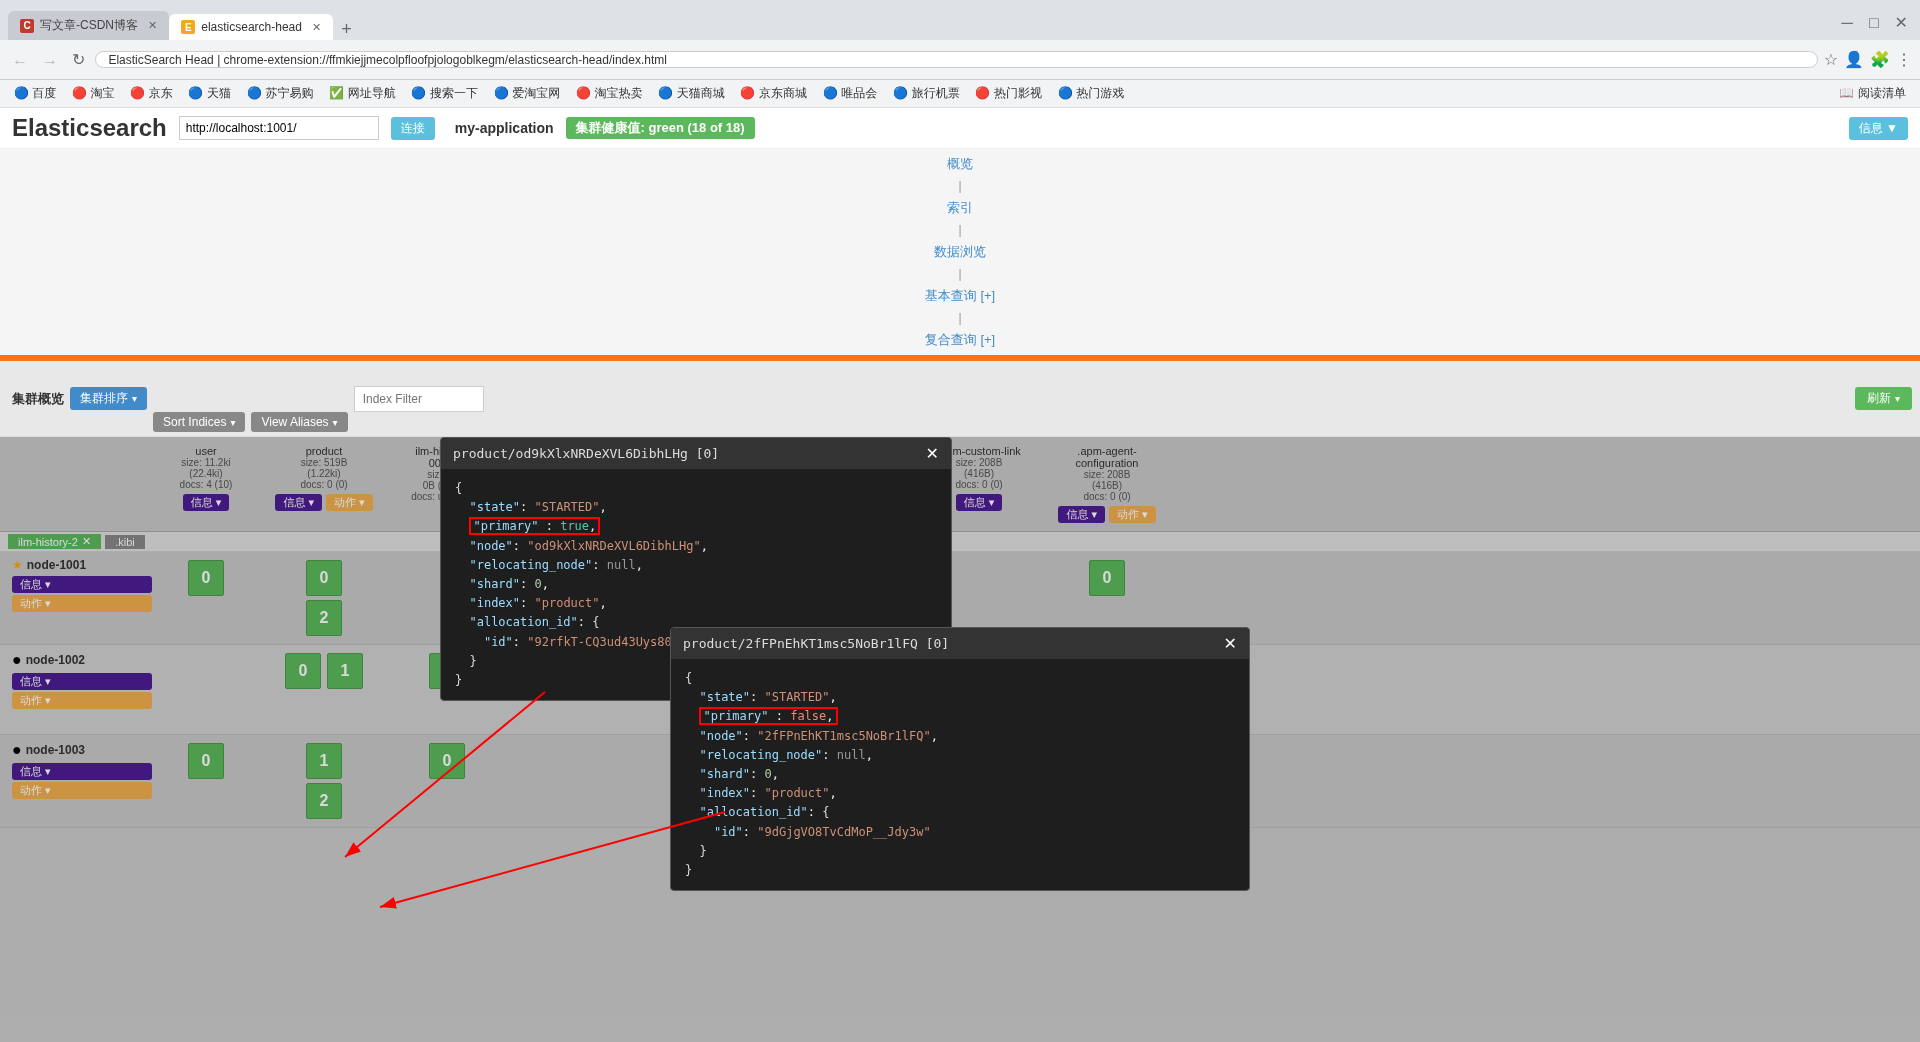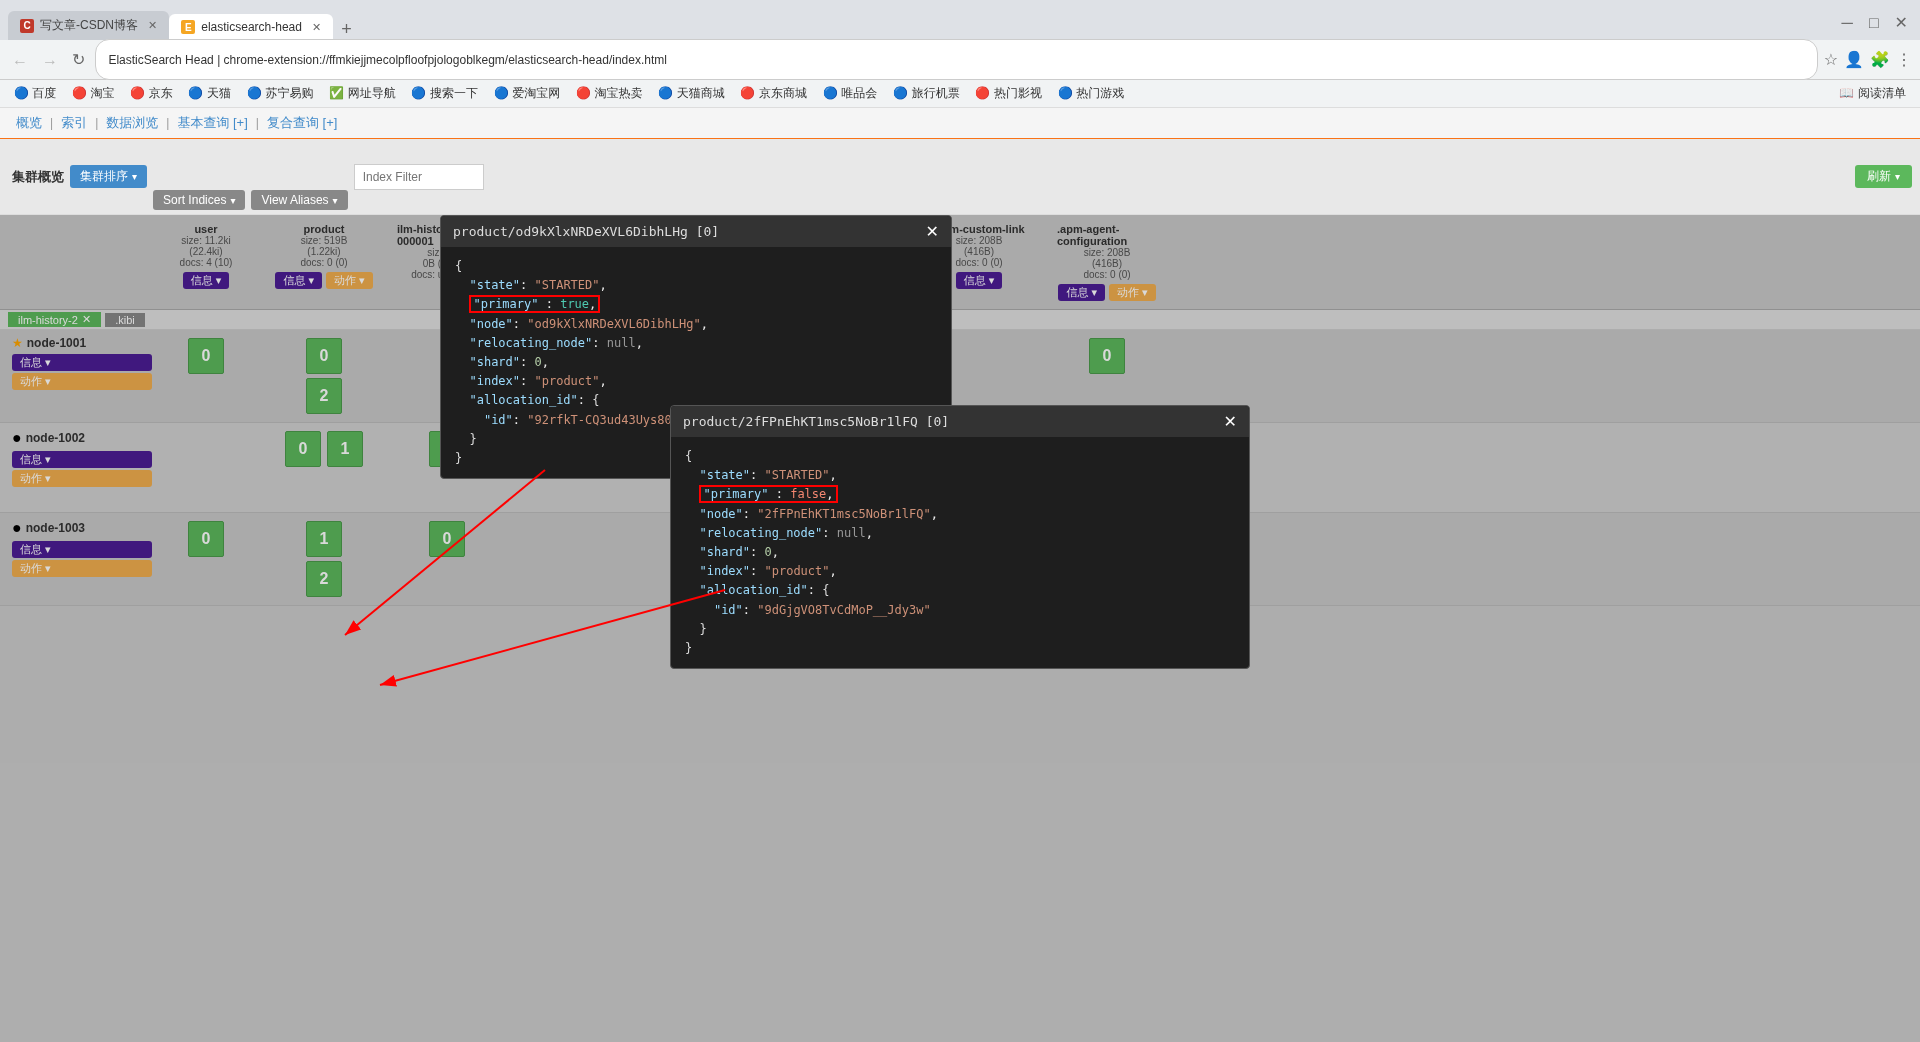--- a/index.html
+++ b/index.html
@@ -7,40 +7,40 @@
     .tab-bar { display: flex; align-items: flex-end; padding: 8px 8px 0; background: #dee1e6; height: 40px; }
     .tab { display: flex; align-items: center; padding: 6px 12px; border-radius: 6px 6px 0 0; font-size: 12px; max-width: 200px; gap: 6px; cursor: pointer; }
     .tab.inactive { background: #c8ccd2; color: #444; }
     .tab.active { background: #fff; color: #333; }
     .tab-favicon { width: 14px; height: 14px; border-radius: 2px; display: inline-block; }
     .tab-close { color: #666; font-size: 11px; margin-left: 4px; cursor: pointer; }
     .tab-new { background: none; border: none; font-size: 18px; color: #666; cursor: pointer; padding: 0 8px; }
     .browser-controls { background: #f1f3f4; display: flex; align-items: center; padding: 4px 8px; gap: 6px; height: 40px; border-bottom: 1px solid #ccc; }
     .nav-btn { background: none; border: none; cursor: pointer; color: #666; font-size: 16px; padding: 4px; }
     .nav-btn.disabled { color: #bbb; }
-    .address-bar { flex: 1; height: 41px; border: 1px solid #ccc; border-radius: 14px; padding: 0 12px; font-size: 12px; background: #fff; color: #333; }
+    .address-bar { flex: 1; height: 17px; border: 1px solid #ccc; border-radius: 14px; padding: 0 12px; font-size: 12px; background: #fff; color: #333; }
     .browser-actions { display: flex; gap: 6px; align-items: center; }
     .browser-action-btn { background: none; border: none; cursor: pointer; font-size: 16px; color: #666; }
 
     
     .bookmarks-bar { background: #f1f3f4; display: flex; align-items: center; padding: 2px 8px; gap: 4px; height: 28px; border-bottom: 1px solid #ddd; font-size: 12px; overflow: hidden; }
     .bookmark-item { display: flex; align-items: center; gap: 3px; cursor: pointer; padding: 2px 6px; border-radius: 3px; white-space: nowrap; color: #333; }
 
     
     .app { background: #fff; width: 100%; }
     .app-header { background: #fff; padding: 6px 12px; display: flex; align-items: center; gap: 12px; border-bottom: 1px solid #eee; }
     .app-title { font-size: 24px; font-weight: bold; color: #333; }
     .app-url-input { width: 200px; height: 24px; border: 1px solid #ccc; padding: 0 6px; font-size: 12px; }
     .connect-btn { background: #5bc0de; color: #fff; border: none; padding: 3px 10px; cursor: pointer; border-radius: 3px; font-size: 12px; }
     .cluster-name { font-size: 14px; color: #333; font-weight: bold; margin-left: 8px; }
     .cluster-status { background: #5cb85c; color: #fff; padding: 2px 10px; border-radius: 3px; font-size: 13px; font-weight: bold; }
     .header-right { margin-left: auto; }
 
     
-    .nav-bar { background: #f5f5f5; padding: 4px 12px; display: flex; align-items: center; gap: 4px; border-bottom: 1px solid #f97316; }
+    .nav-bar { background: #f5f5f5; padding: 4px 12px; display: flex; align-items: center; gap: 4px; border-bottom: 6px solid #f97316; flex-direction: column; }
     .nav-item { color: #428bca; cursor: pointer; font-size: 13px; padding: 2px 4px; }
     .nav-separator { color: #999; }
 
     
     .toolbar { background: #e8e8e8; padding: 4px 12px; display: flex; align-items: center; gap: 6px; border-bottom: 1px solid #ddd; position: relative; }
     .toolbar-label { font-size: 13px; font-weight: bold; color: #333; }
     .dropdown-btn { background: #5cb85c; color: #fff; border: none; padding: 3px 10px; cursor: pointer; border-radius: 3px; font-size: 12px; display: flex; align-items: center; gap: 4px; }
     .dropdown-btn.blue { background: #428bca; }
     .dropdown-btn.gray { background: #888; margin-top: 47px; }
     .dropdown-caret { font-size: 10px; }
@@ -51,21 +51,21 @@
     .node-col { width: 140px; min-width: 140px; display: flex; flex-direction: column; }
     .node-name { font-weight: bold; font-size: 12px; color: #333; }
     .node-star { color: orange; margin-right: 4px; }
     .info-action-btns { display: flex; flex-direction: column; gap: 2px; margin-top: 4px; }
     .small-btn { font-size: 11px; padding: 1px 8px; border: none; border-radius: 3px; cursor: pointer; color: #fff; display: flex; align-items: center; gap: 3px; }
     .small-btn.teal { background: #4c1d95; }
     .small-btn.orange { background: #f0ad4e; }
 
     
     .index-col { min-width: 100px; display: flex; flex-direction: column; align-items: center; margin: 0 4px; }
-    .index-name { font-size: 11px; font-weight: bold; color: #333; max-width: 100px; word-break: break-word; }
+    .index-name { font-size: 11px; font-weight: normal; color: #333; text-align: center; max-width: 100px; word-break: break-word; }
     .index-meta { font-size: 10px; color: #555; text-align: center; }
 
     .shard-box { width: 36px; height: 36px; background: #5cb85c; color: #fff; display: flex; align-items: center; justify-content: center; font-size: 16px; font-weight: bold; border: 1px solid #4a9a4a; cursor: pointer; border-radius: 2px; margin: 2px; }
 
     
     .index-header-btns { display: flex; gap: 4px; margin-top: 4px; }
 
     
     .modal-overlay { position: absolute; top: 0; left: 0; width: 100%; height: 100%; background: rgba(0,0,0,0.3); z-index: 10; }
     .modal { position: absolute; background: #1e1e1e; border: 1px solid #555; border-radius: 4px; color: #eee; font-family: monospace; font-size: 12px; z-index: 20; }
@@ -145,20 +145,30 @@
     <span class="bookmark-item">🔵 唯品会</span>
     <span class="bookmark-item">🔵 旅行机票</span>
     <span class="bookmark-item">🔴 热门影视</span>
     <span class="bookmark-item">🔵 热门游戏</span>
     <span class="bookmark-item" style="margin-left:auto;">📖 阅读清单</span>
   </div>
 </div>
 
 <div class="app">
 
+  <div class="app-header">
+    <span class="app-title">Elasticsearch</span>
+    <input class="app-url-input" type="text" value="http://localhost:1001/" style="">
+    <button class="connect-btn">连接</button>
+    <span class="cluster-name">my-application</span>
+    <span class="cluster-status">集群健康值: green (18 of 18)</span>
+    <div class="header-right">
+      <button class="connect-btn" style="background:#5bc0de;">信息 ▼</button>
+    </div>
+  </div>
 
   <div class="nav-bar">
     <span class="nav-item">概览</span>
     <span class="nav-separator">|</span>
     <span class="nav-item">索引</span>
     <span class="nav-separator">|</span>
     <span class="nav-item">数据浏览</span>
     <span class="nav-separator">|</span>
     <span class="nav-item">基本查询 [+]</span>
     <span class="nav-separator">|</span>

